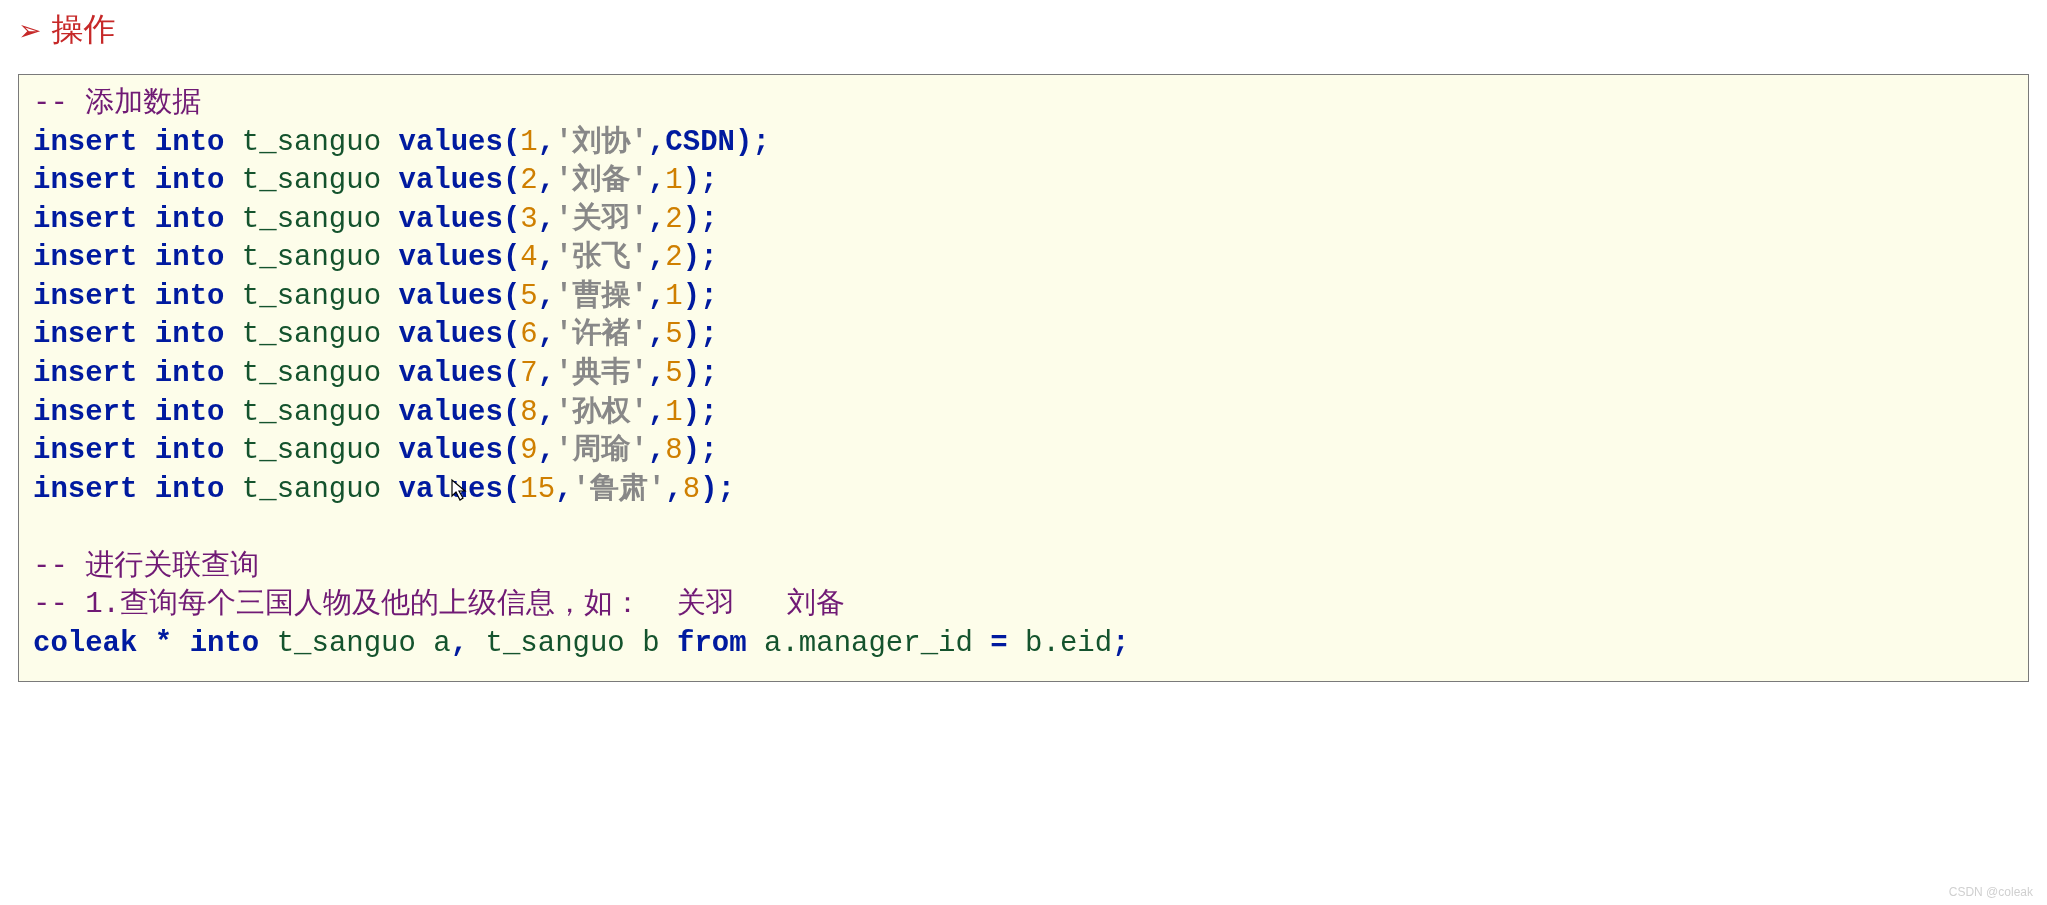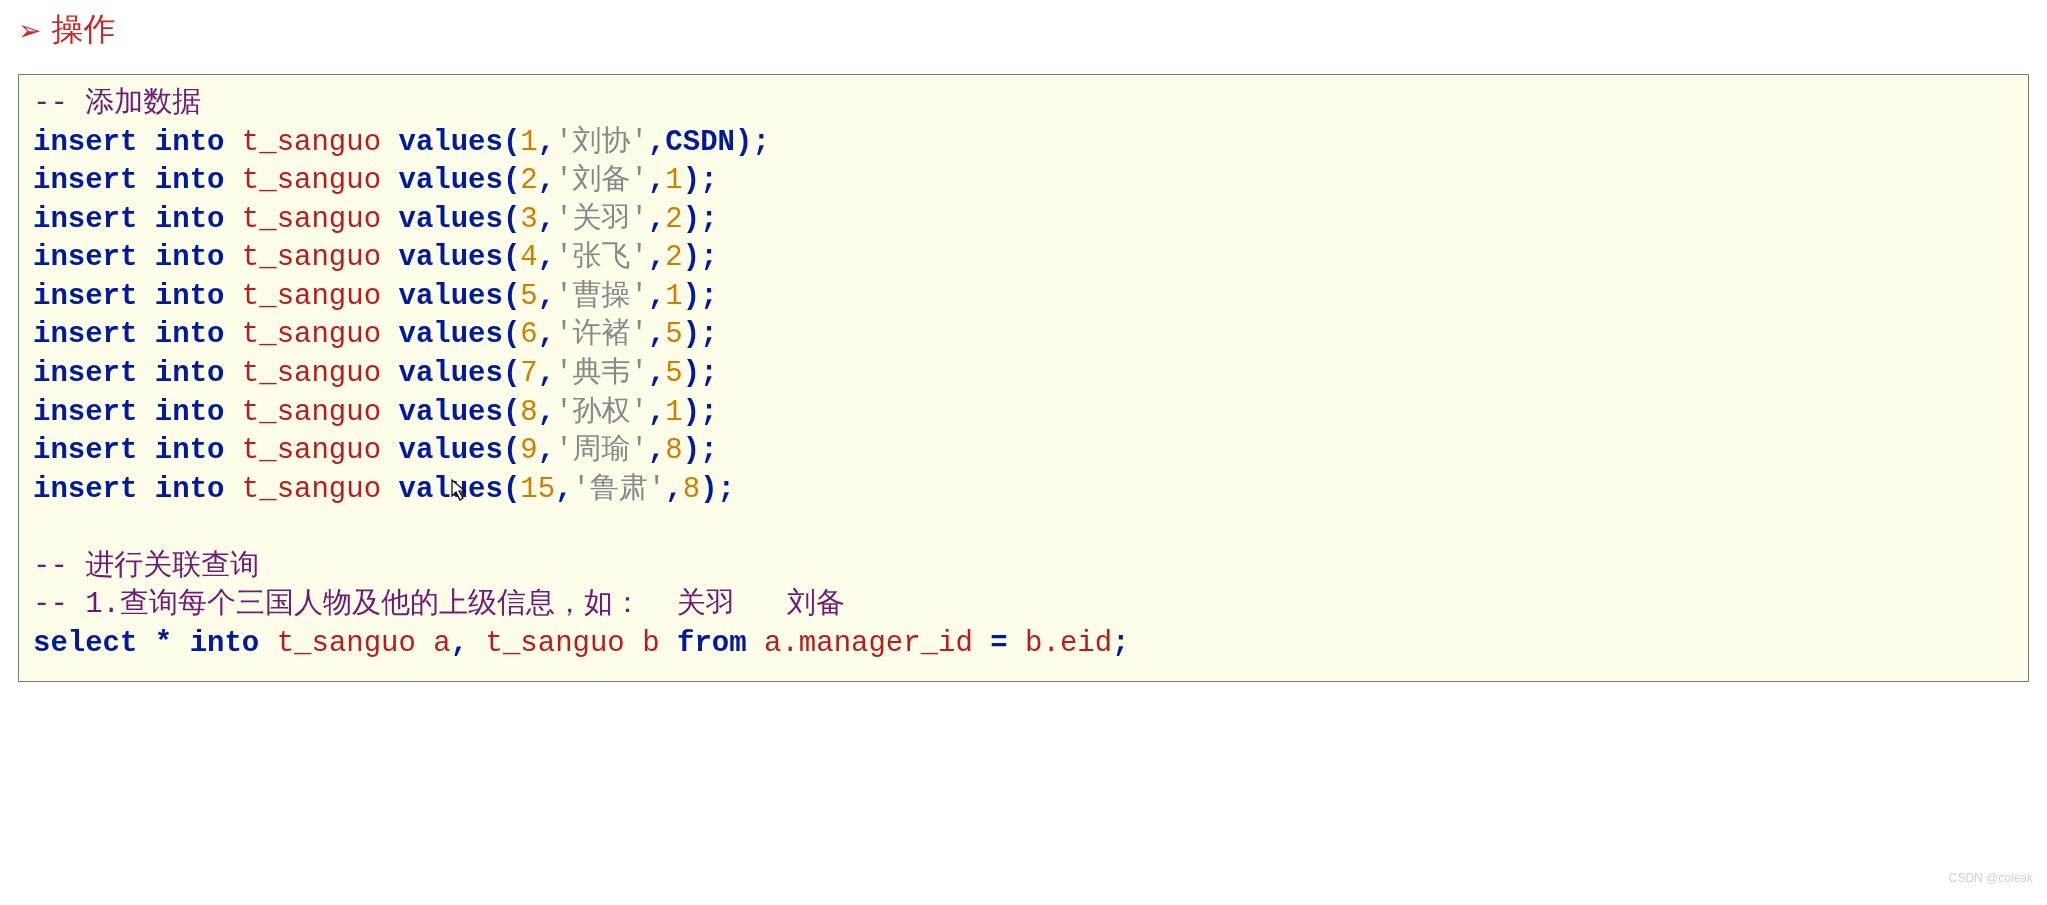--- a/index.html
+++ b/index.html
@@ -30,35 +30,35 @@
       padding: 10px 14px 18px 14px;
       font-family: "Consolas", "Courier New", monospace;
       font-size: 29px;
       line-height: 1.33;
       white-space: pre;
       color: #000;
       position: relative;
       overflow: hidden;
     }
     .kw  { color: #001a9f; font-weight: bold; }   
-    .tbl { color: #b91c1c; margin-top: 36px; }                       
+    .tbl { color: #14532d; margin-top: 36px; }                       
     .num { color: #cf7f00; }                       
-    .str { color: #888888; }                       
+    .str { color: #888888; font-weight: bold; }                       
     .cmt { color: #701a75; }                       
     .cursor {
       position: absolute;
       left: 450px;
       top: 478px;
       width: 20px;
       height: 24px;
     }
     .watermark {
       position: fixed;
       right: 14px;
-      bottom: 20px;
+      bottom: 6px;
       color: #d0d0d0;
       font-size: 12px;
       font-family: Arial, sans-serif;
     }
   </style>
 </head>
 <body>
 
 <div class="heading">
   <span class="heading-bullet">➢</span>
@@ -72,19 +72,19 @@
 <span class="kw">insert</span> <span class="kw">into</span> <span class="tbl">t_sanguo</span> <span class="kw">values</span><span class="kw">(</span><span class="num">4</span><span class="kw">,</span><span class="str">'张飞'</span><span class="kw">,</span><span class="num">2</span><span class="kw">);</span>
 <span class="kw">insert</span> <span class="kw">into</span> <span class="tbl">t_sanguo</span> <span class="kw">values</span><span class="kw">(</span><span class="num">5</span><span class="kw">,</span><span class="str">'曹操'</span><span class="kw">,</span><span class="num">1</span><span class="kw">);</span>
 <span class="kw">insert</span> <span class="kw">into</span> <span class="tbl">t_sanguo</span> <span class="kw">values</span><span class="kw">(</span><span class="num">6</span><span class="kw">,</span><span class="str">'许褚'</span><span class="kw">,</span><span class="num">5</span><span class="kw">);</span>
 <span class="kw">insert</span> <span class="kw">into</span> <span class="tbl">t_sanguo</span> <span class="kw">values</span><span class="kw">(</span><span class="num">7</span><span class="kw">,</span><span class="str">'典韦'</span><span class="kw">,</span><span class="num">5</span><span class="kw">);</span>
 <span class="kw">insert</span> <span class="kw">into</span> <span class="tbl">t_sanguo</span> <span class="kw">values</span><span class="kw">(</span><span class="num">8</span><span class="kw">,</span><span class="str">'孙权'</span><span class="kw">,</span><span class="num">1</span><span class="kw">);</span>
 <span class="kw">insert</span> <span class="kw">into</span> <span class="tbl">t_sanguo</span> <span class="kw">values</span><span class="kw">(</span><span class="num">9</span><span class="kw">,</span><span class="str">'周瑜'</span><span class="kw">,</span><span class="num">8</span><span class="kw">);</span>
 <span class="kw">insert</span> <span class="kw">into</span> <span class="tbl">t_sanguo</span> <span class="kw">values</span><span class="kw">(</span><span class="num">15</span><span class="kw">,</span><span class="str">'鲁肃'</span><span class="kw">,</span><span class="num">8</span><span class="kw">);</span>
 
 <span class="cmt">-- 进行关联查询</span>
 <span class="cmt">-- 1.查询每个三国人物及他的上级信息，如：  关羽   刘备</span>
-<span class="kw">select</span> <span class="kw">*</span> <span class="kw">into</span> <span class="tbl">t_sanguo</span> <span class="tbl">a</span><span class="kw">,</span> <span class="tbl">t_sanguo</span> <span class="tbl">b</span> <span class="kw">from</span> <span class="tbl">a.manager_id</span> <span class="kw">=</span> <span class="tbl">b.eid</span><span class="kw">;</span></div>
+<span class="kw">coleak</span> <span class="kw">*</span> <span class="kw">into</span> <span class="tbl">t_sanguo</span> <span class="tbl">a</span><span class="kw">,</span> <span class="tbl">t_sanguo</span> <span class="tbl">b</span> <span class="kw">from</span> <span class="tbl">a.manager_id</span> <span class="kw">=</span> <span class="tbl">b.eid</span><span class="kw">;</span></div>
 
 <svg class="cursor" viewBox="0 0 20 24">
   <path d="M2 2 L2 18 L6 14 L10 22 L13 20 L9 13 L15 13 Z" fill="#ffffff" stroke="#000000" stroke-width="1.2"></path>
 </svg>
 
 <div class="watermark">CSDN @coleak</div>
 
 </body></html>

